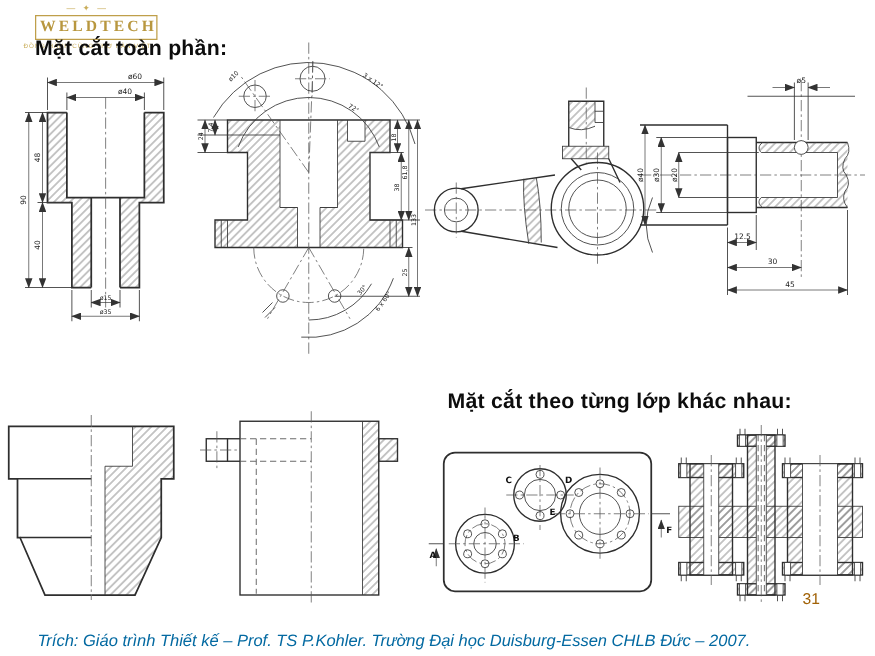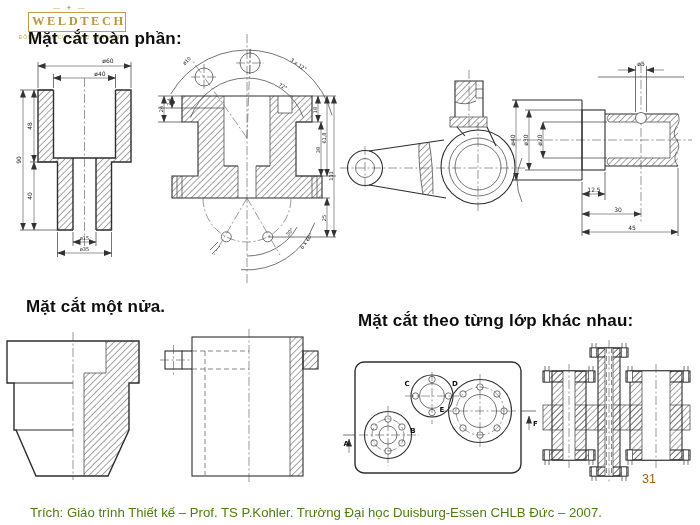--- a/index.html
+++ b/index.html
@@ -6,21 +6,21 @@
   .stage{position:relative;width:700px;height:525px;background:#ffffff;overflow:hidden;
          font-family:"Liberation Sans",sans-serif;}
   .hd-title{position:absolute;z-index:2;font-weight:bold;font-size:17px;color:#0d0d0d;letter-spacing:.2px;white-space:nowrap;}
   
   .logo{position:absolute;left:14px;top:4px;width:112px;text-align:center;z-index:1;}
   .logo-orn{color:#c9ad5a;font-size:7px;line-height:8px;letter-spacing:2px;}
   .logo-box{border:1.5px solid #bf9f4a;padding:1px 3px 2px;margin-left:14px;}
   .logo-brand{font-family:"Liberation Serif",serif;font-size:12.5px;letter-spacing:2.5px;color:#b8973f;font-weight:700;}
   .logo-tag{font-size:5px;letter-spacing:.7px;color:#c9ad5a;margin-top:1.5px;white-space:nowrap;}
   
-  .cite{position:absolute;left:30px;top:505px;font-size:13.2px;color:#4d7c0f;white-space:nowrap;}
+  .cite{position:absolute;left:30px;top:505px;font-style:italic;font-size:13.2px;color:#0369a1;white-space:nowrap;}
   .pagenum{position:absolute;left:642px;top:472px;font-size:12.5px;color:#a16207;}
   
   svg{position:absolute;overflow:visible;}
   .ol{fill:none;stroke:#2e2e2e;stroke-width:1.4;stroke-linejoin:miter;}
   .ol2{fill:none;stroke:#2e2e2e;stroke-width:1.1;}
   .th{fill:none;stroke:#3a3a3a;stroke-width:.7;}
   .cl{fill:none;stroke:#555;stroke-width:.6;stroke-dasharray:9 2.5 2 2.5;}
   .hdl{fill:none;stroke:#555;stroke-width:.7;stroke-dasharray:5 3;}
   .dl{fill:none;stroke:#3a3a3a;stroke-width:.55;}
   .hf{fill:url(#hatch);stroke:none;}
@@ -47,21 +47,20 @@
 
   <div class="logo">
     <div class="logo-orn">— ✦ —</div>
     <div class="logo-box">
       <div class="logo-brand">WELDTECH</div>
     </div>
     <div class="logo-tag">ĐỒNG HÀNH CÙNG THỢ HÀN VIỆT</div>
   </div>
 
   <div class="hd-title" style="left:28px;top:29px">Mặt cắt toàn phần:</div>
-  <div class="hd-title" style="left:26px;top:297px">Mặt cắt một nửa.</div>
   <div class="hd-title" style="left:358px;top:311px">Mặt cắt theo từng lớp khác nhau:</div>
 
   <svg style="left:18px;top:50px" width="135" height="215" viewBox="0 0 135 215">
     <g>
       <path class="hf" fill-rule="evenodd" d="M20,40 H113 V112 H93.5 V180 H39.5 V112 H20 Z M35.5,40 H97.5 V108 H35.5 Z M55,108 H78 V180 H55 Z"></path>
       <path class="ol" d="M35.5,40 H20 V112 H39.5 V180 H55 M78,180 H93.5 V112 H113 V40 H97.5 M35.5,40 V108 H97.5 V40 M55,180 V108 H78 V180"></path>
       <line class="cl" x1="66.5" y1="28" x2="66.5" y2="196"></line>
     </g>
     <g>
       <line class="th" x1="20" y1="38" x2="20" y2="12"></line>

